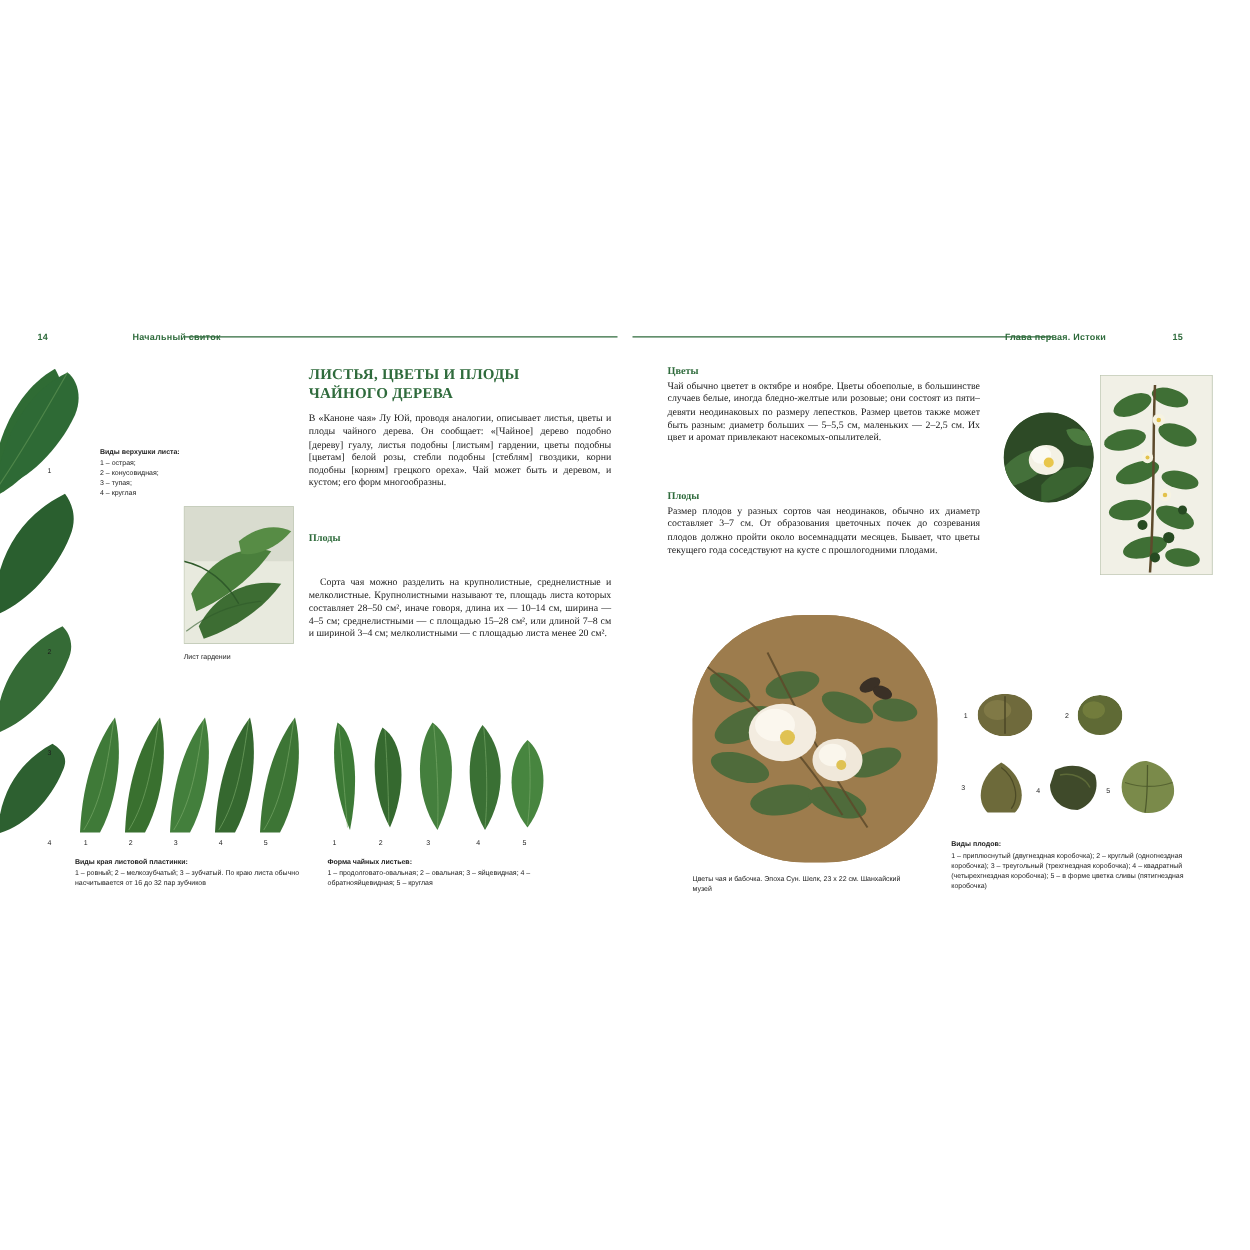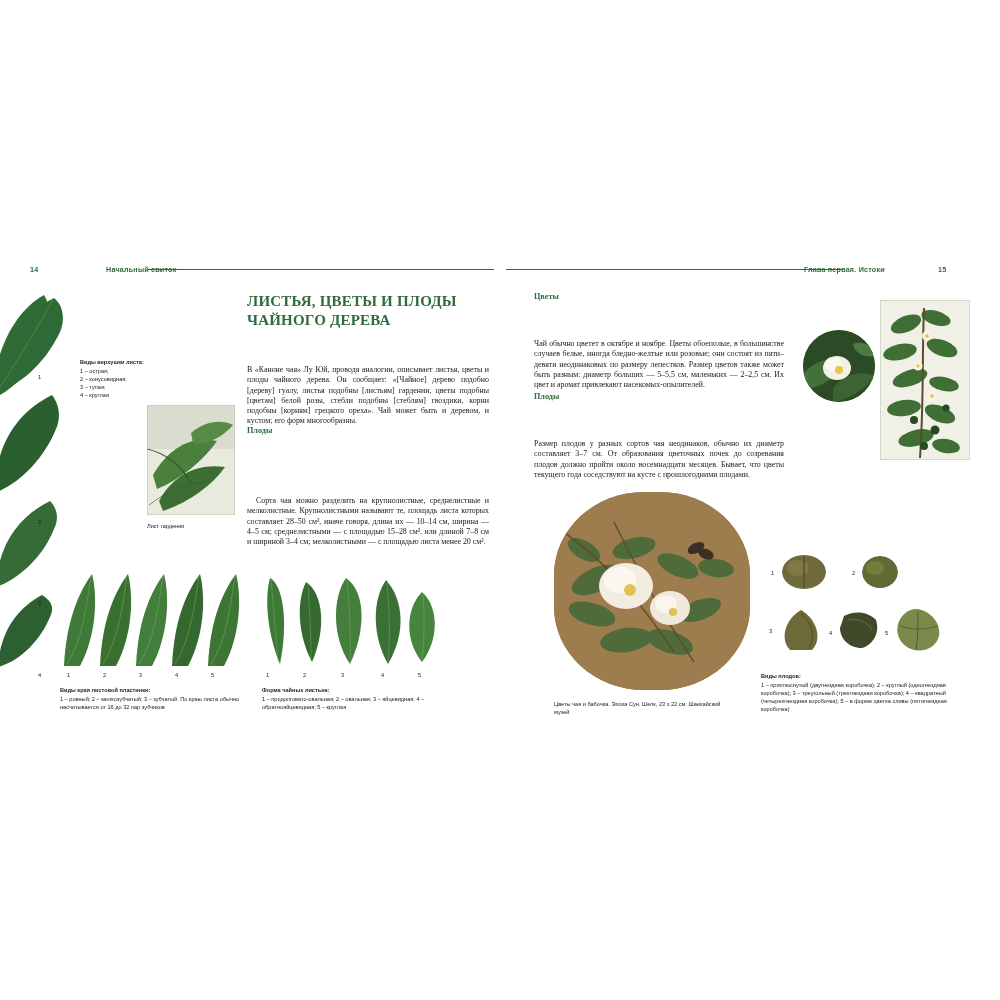--- a/index.html
+++ b/index.html
@@ -28,39 +28,38 @@
   .rule{
     position:absolute;
     height:1px;
     background:#2f6b3c;
   }
 
   
   .h1{
     font-family:"Liberation Serif", serif;
     font-weight:bold;
-    font-size:15px;
+    font-size:12px;
     color:#2f6b3c;
     line-height:1.28;
     letter-spacing:.2px;
   }
   .h2{
     font-family:"Liberation Serif", serif;
     font-weight:bold;
     font-size:8.2px;
     color:#2f6b3c;
     line-height:1.2;
   }
   .body{
     font-size:7.9px;
     line-height:1.30;
     text-align:justify;
     color:#191919;
     hyphens:none;
-    margin-top:35px;
   }
   .cap{
     font-family:"Liberation Sans", sans-serif;
     font-size:5.6px;
     line-height:1.45;
     color:#1c1c1c;
   }
   .capnum{
     font-family:"Liberation Sans", sans-serif;
     font-size:5.6px;

